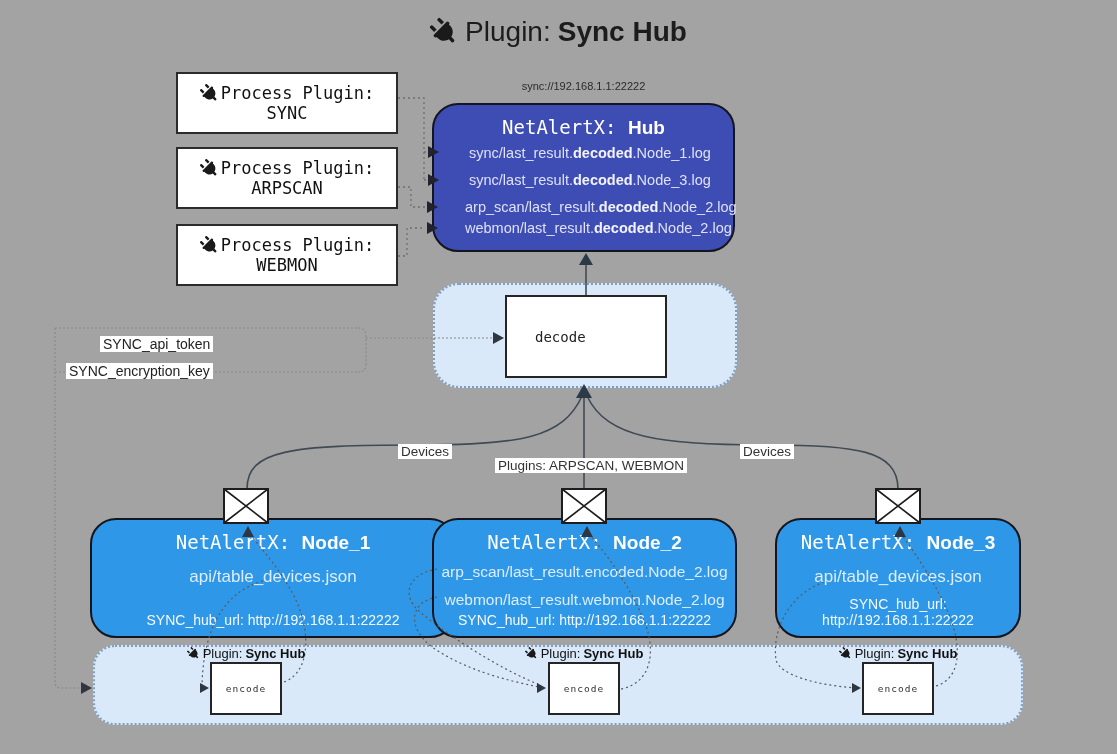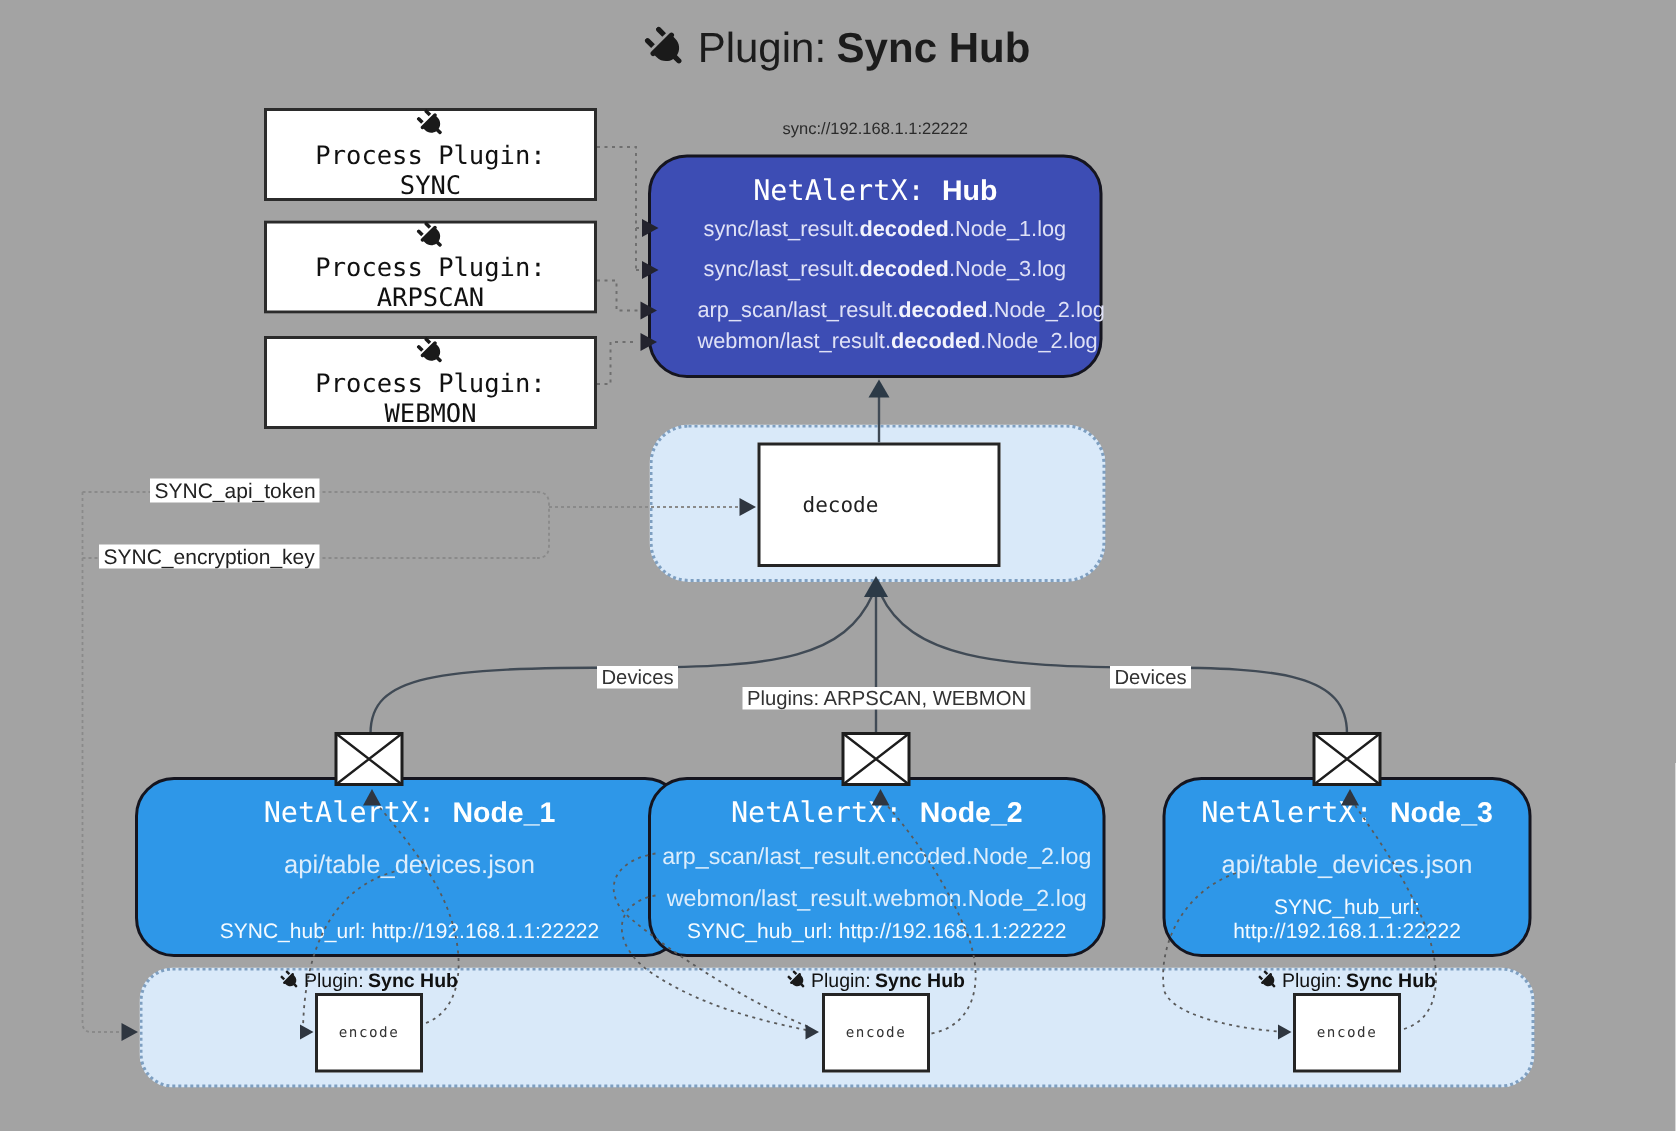--- a/index.html
+++ b/index.html
@@ -21,21 +21,21 @@
 
   
   .title { left:0; top:16px; width:1117px; display:flex; align-items:center; justify-content:center;
            gap:7px; font-size:28px; color:#1c1c1c; }
   .title b { font-weight:700; }
 
   
   .pbox { left:176px; width:222px; height:62px; background:#fff; border:2px solid #2b2b2b;
           display:flex; flex-direction:column; align-items:center; justify-content:center;
           font-size:17px; color:#111; }
-  .pbox .row { display:flex; align-items:center; gap:2px;flex-direction:column; }
+  .pbox .row { display:flex; align-items:center; gap:2px; }
 
   
   .huburl { left:432px; top:80px; width:303px; text-align:center; font-size:11px; color:#2b2b2b; }
   .hub { left:432px; top:103px; width:303px; height:149px; background:#3d4db4;
          border:2px solid #15151f; border-radius:26px; }
   .hub-title { position:absolute; left:0; top:11px; width:100%; text-align:center;
                font-size:19px; color:#fff; }
   .hub-title .mono { letter-spacing:0; }
   .hub-title b { font-family:"Liberation Sans",sans-serif; font-weight:700; }
   .hubline { position:absolute; left:13px; width:286px; font-size:14.5px; color:#dfe1f6; white-space:nowrap;margin-left:22px; }
@@ -260,16 +260,16 @@
     <g stroke="#1d1d1d" fill="none" stroke-width="1.6">
       <path d="M224 489 L268 523 M268 489 L224 523"></path>
       <path d="M562 489 L606 523 M606 489 L562 523"></path>
       <path d="M876 489 L920 523 M920 489 L876 523"></path>
     </g>
   </svg>
 
   <div class="abs linelabel z3" style="left:398px; top:444px;">Devices</div>
   <div class="abs linelabel z3" style="left:740px; top:444px;">Devices</div>
   <div class="abs linelabel z3" style="left:495px; top:458px;">Plugins: ARPSCAN, WEBMON</div>
-  <div class="abs linelabel z3" style="left:100px; top:319px; font-size:14px; color:#222;">SYNC_api_token</div>
+  <div class="abs linelabel z3" style="left:100px; top:336px; font-size:14px; color:#222;">SYNC_api_token</div>
   <div class="abs linelabel z3" style="left:66px; top:363px; font-size:14px; color:#222;">SYNC_encryption_key</div>
 
 </div>
 
 </body></html>

